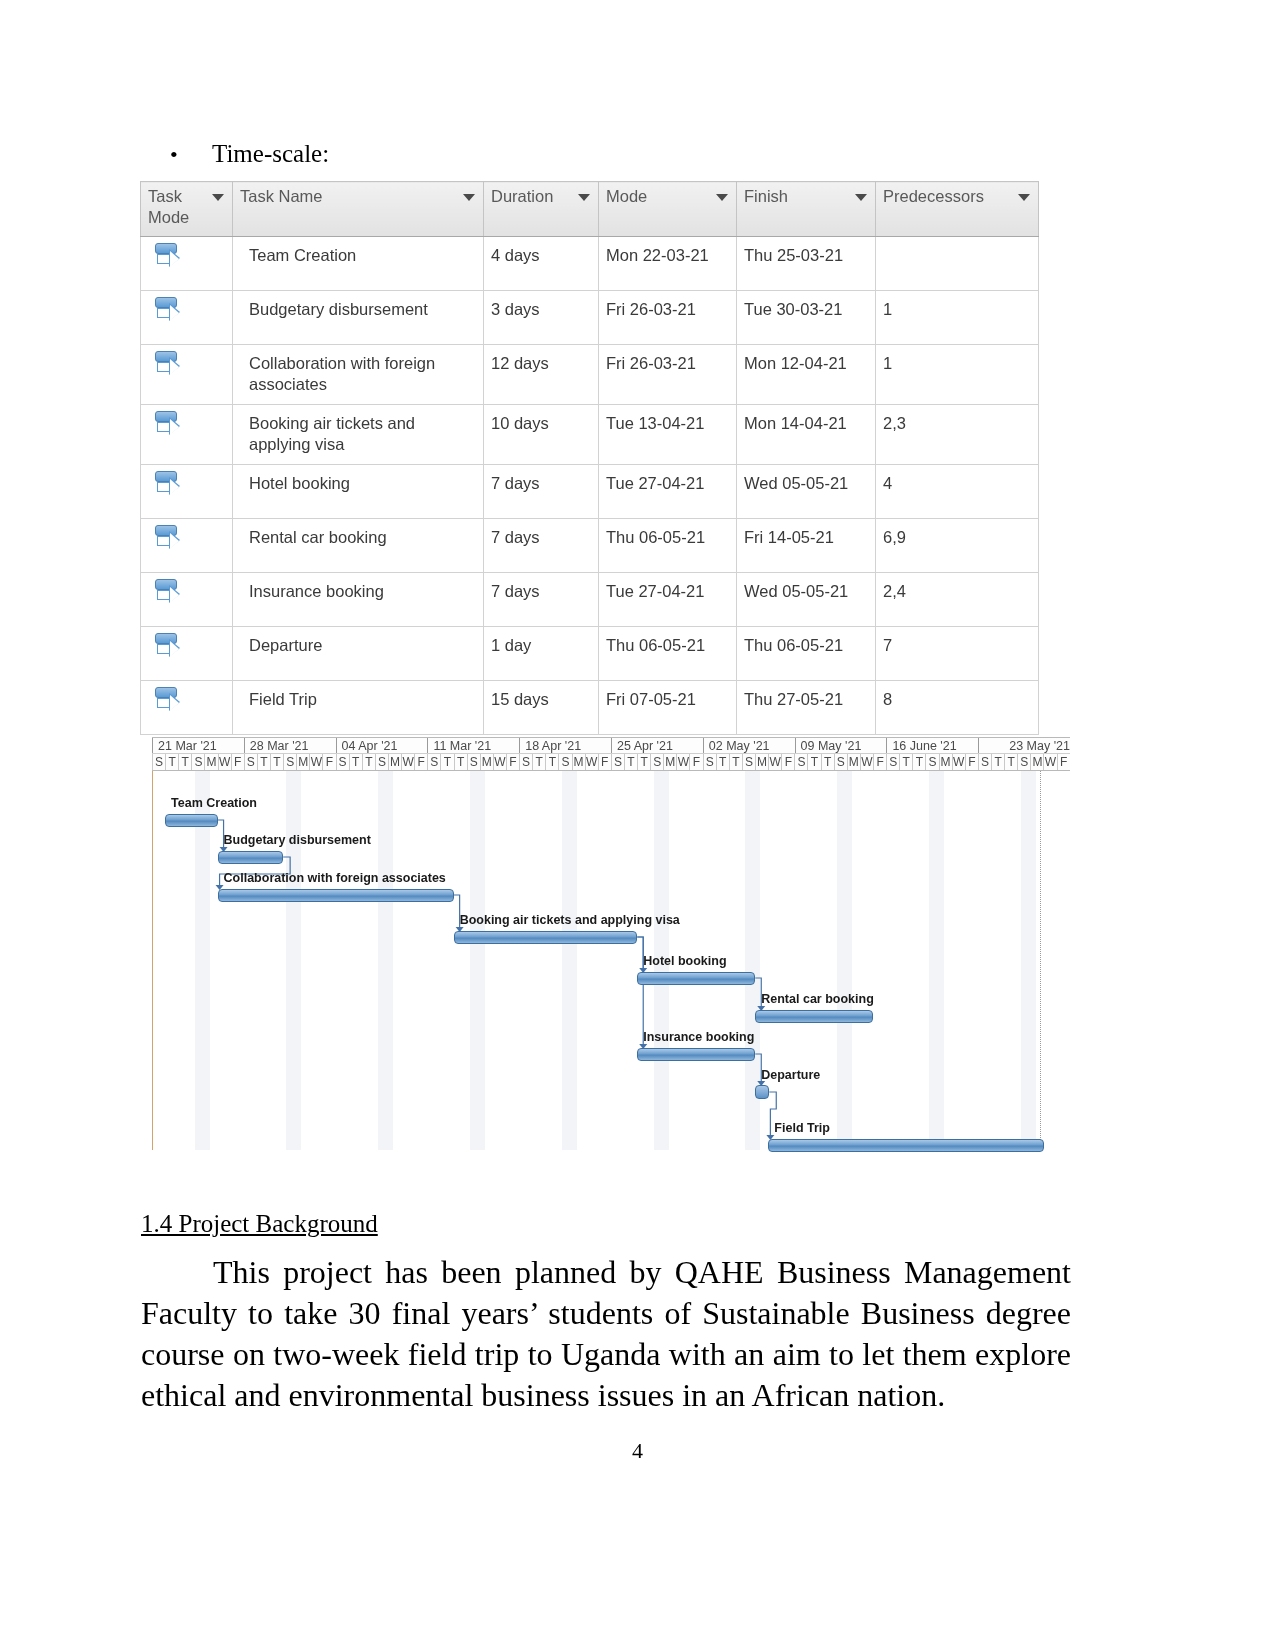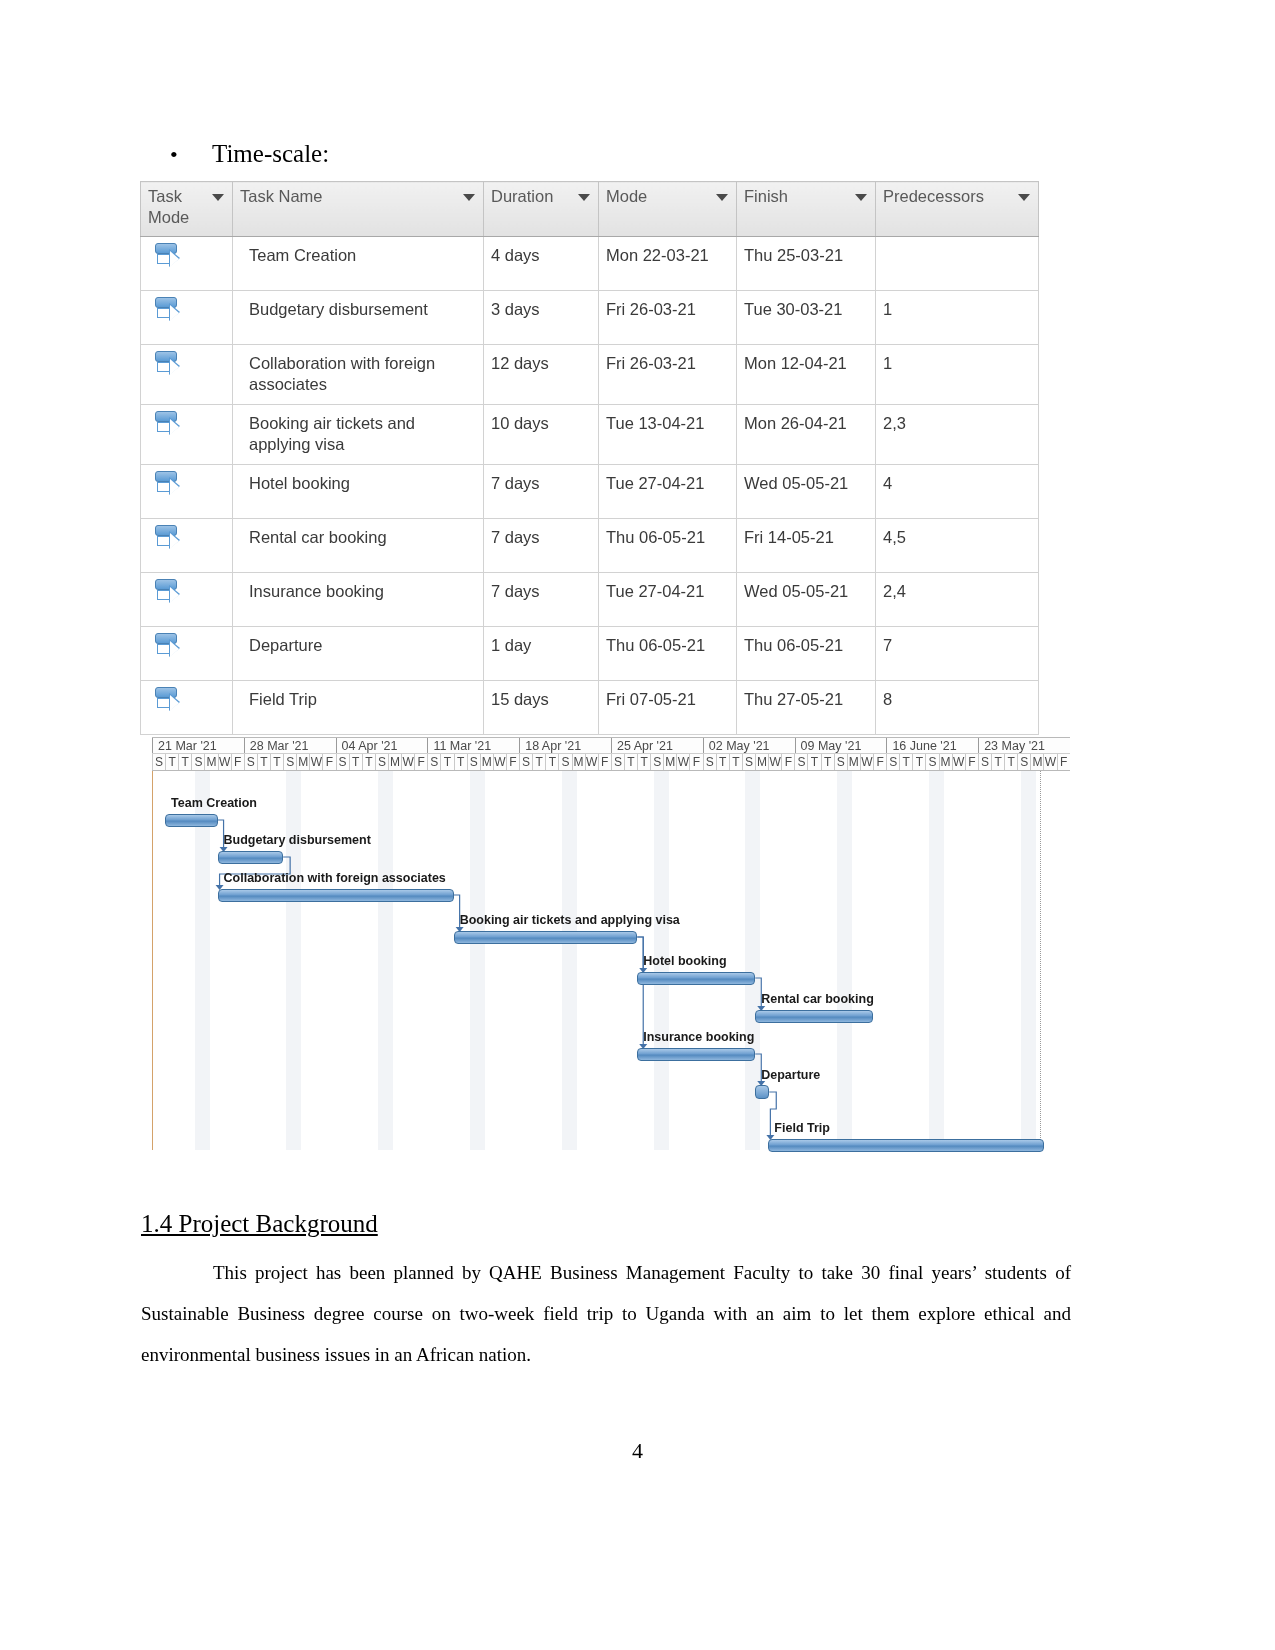--- a/index.html
+++ b/index.html
@@ -240,21 +240,21 @@
     top: 1210px;
     font-size: 25px;
     font-family: "Liberation Serif", serif;
     text-decoration: underline;
   }
   .body-para {
     position: absolute;
     left: 141px;
     top: 1252px;
     width: 930px;
-    font-size: 19px;
+    font-size: 32px;
     font-family: "Liberation Serif", serif;
     line-height: 41px;
     text-align: justify;
     text-indent: 72px;
   }
   .page-number {
     position: absolute;
     left: 0; top: 1438px;
     width: 1275px;
     text-align: center;
@@ -387,21 +387,21 @@
         <td>
           <span class="cell-pad cell-name">Booking air tickets and applying visa</span>
         </td>
         <td>
           <span class="cell-pad">10 days</span>
         </td>
         <td>
           <span class="cell-pad">Tue 13-04-21</span>
         </td>
         <td>
-          <span class="cell-pad">Mon 26-04-21</span>
+          <span class="cell-pad">Mon 14-04-21</span>
         </td>
         <td>
           <span class="cell-pad">2,3</span>
         </td>
       </tr>
       <tr>
         <td>
           <div class="task-mode-icon">
             <span class="tm-bar"></span>
             <span class="tm-arrow"></span>
@@ -436,21 +436,21 @@
         <td>
           <span class="cell-pad">7 days</span>
         </td>
         <td>
           <span class="cell-pad">Thu 06-05-21</span>
         </td>
         <td>
           <span class="cell-pad">Fri 14-05-21</span>
         </td>
         <td>
-          <span class="cell-pad">4,5</span>
+          <span class="cell-pad">6,9</span>
         </td>
       </tr>
       <tr>
         <td>
           <div class="task-mode-icon">
             <span class="tm-bar"></span>
             <span class="tm-arrow"></span>
           </div>
         </td>
         <td>
@@ -523,21 +523,21 @@
     <div class="tl-weeks">
         <div class="tl-week" style="width: 91.8px;">21 Mar '21</div>
         <div class="tl-week" style="width: 91.8px;">28 Mar '21</div>
         <div class="tl-week" style="width: 91.8px;">04 Apr '21</div>
         <div class="tl-week" style="width: 91.8px;">11 Mar '21</div>
         <div class="tl-week" style="width: 91.8px;">18 Apr '21</div>
         <div class="tl-week" style="width: 91.8px;">25 Apr '21</div>
         <div class="tl-week" style="width: 91.8px;">02 May '21</div>
         <div class="tl-week" style="width: 91.8px;">09 May '21</div>
         <div class="tl-week" style="width: 91.8px;">16 June '21</div>
-        <div class="tl-week" style="width: 91.8px;">23 May '21</div>
+        <div class="tl-week" style="width: 91.8px; text-align: right;">23 May '21</div>
       </div>
     <div class="tl-days">
         <div class="tl-day" style="width: 13.1143px;">S</div>
         <div class="tl-day" style="width: 13.1143px;">T</div>
         <div class="tl-day" style="width: 13.1143px;">T</div>
         <div class="tl-day" style="width: 13.1143px;">S</div>
         <div class="tl-day" style="width: 13.1143px;">M</div>
         <div class="tl-day" style="width: 13.1143px;">W</div>
         <div class="tl-day" style="width: 13.1143px;">F</div>
         <div class="tl-day" style="width: 13.1143px;">S</div>

